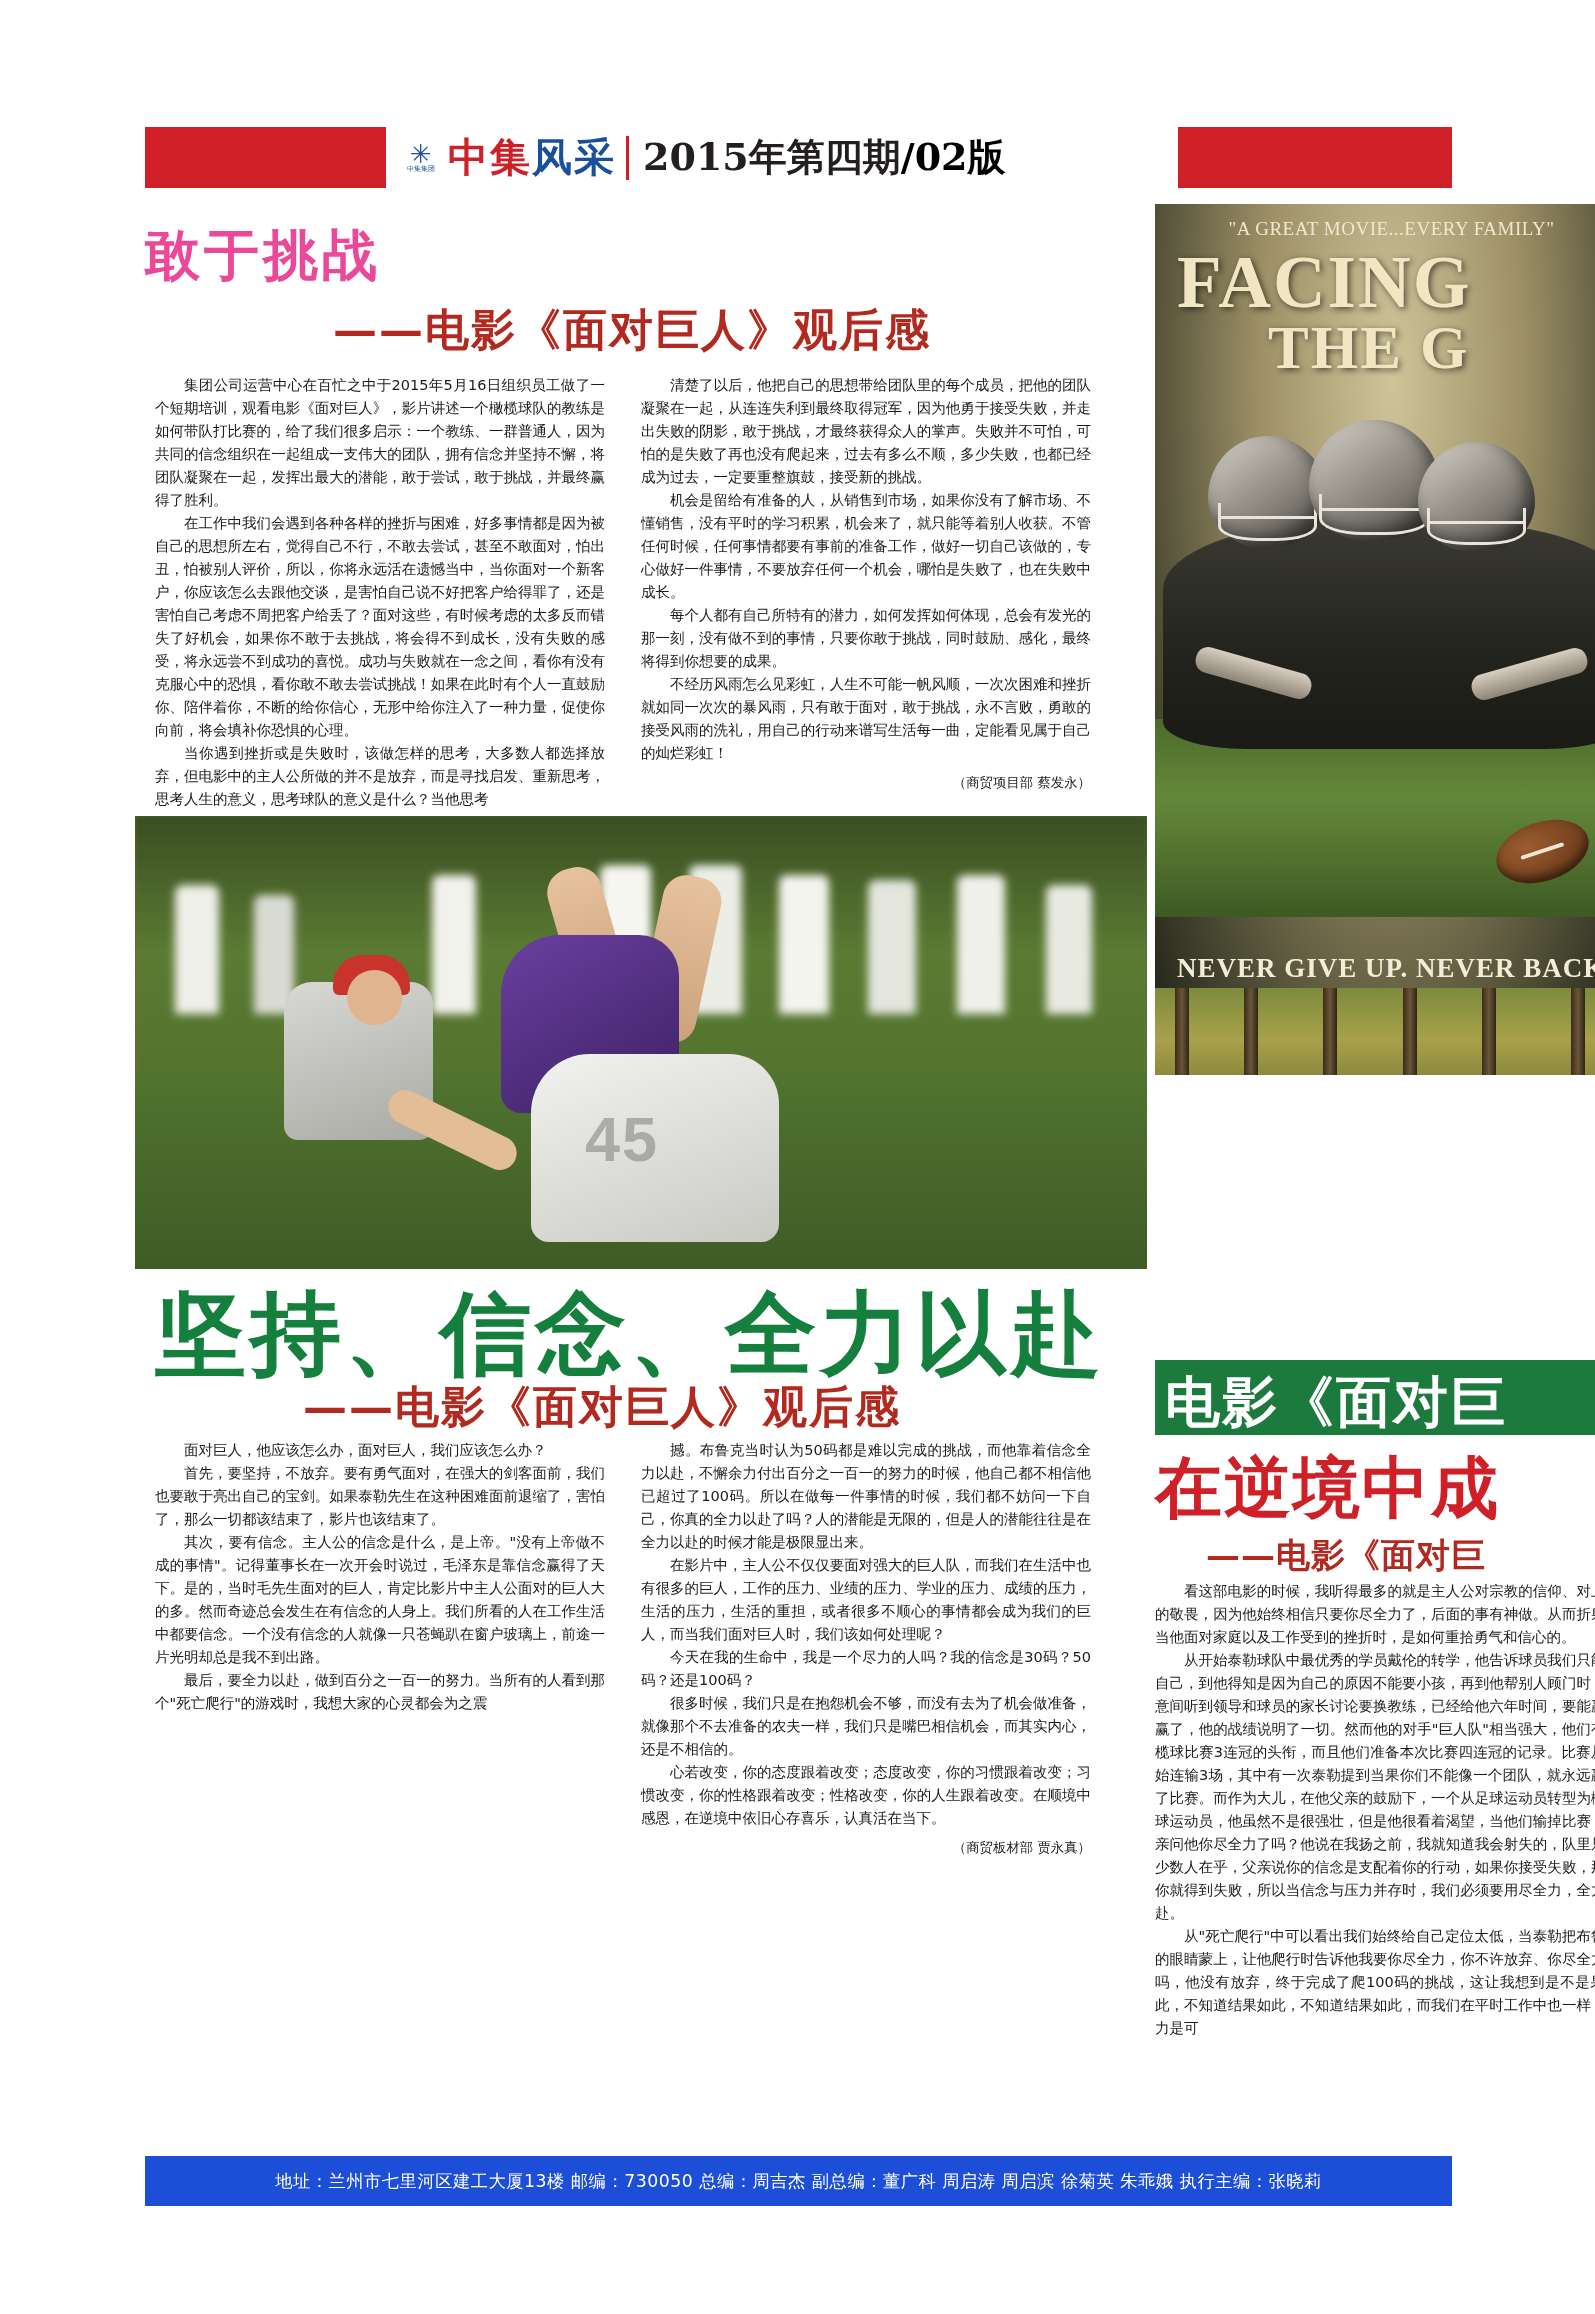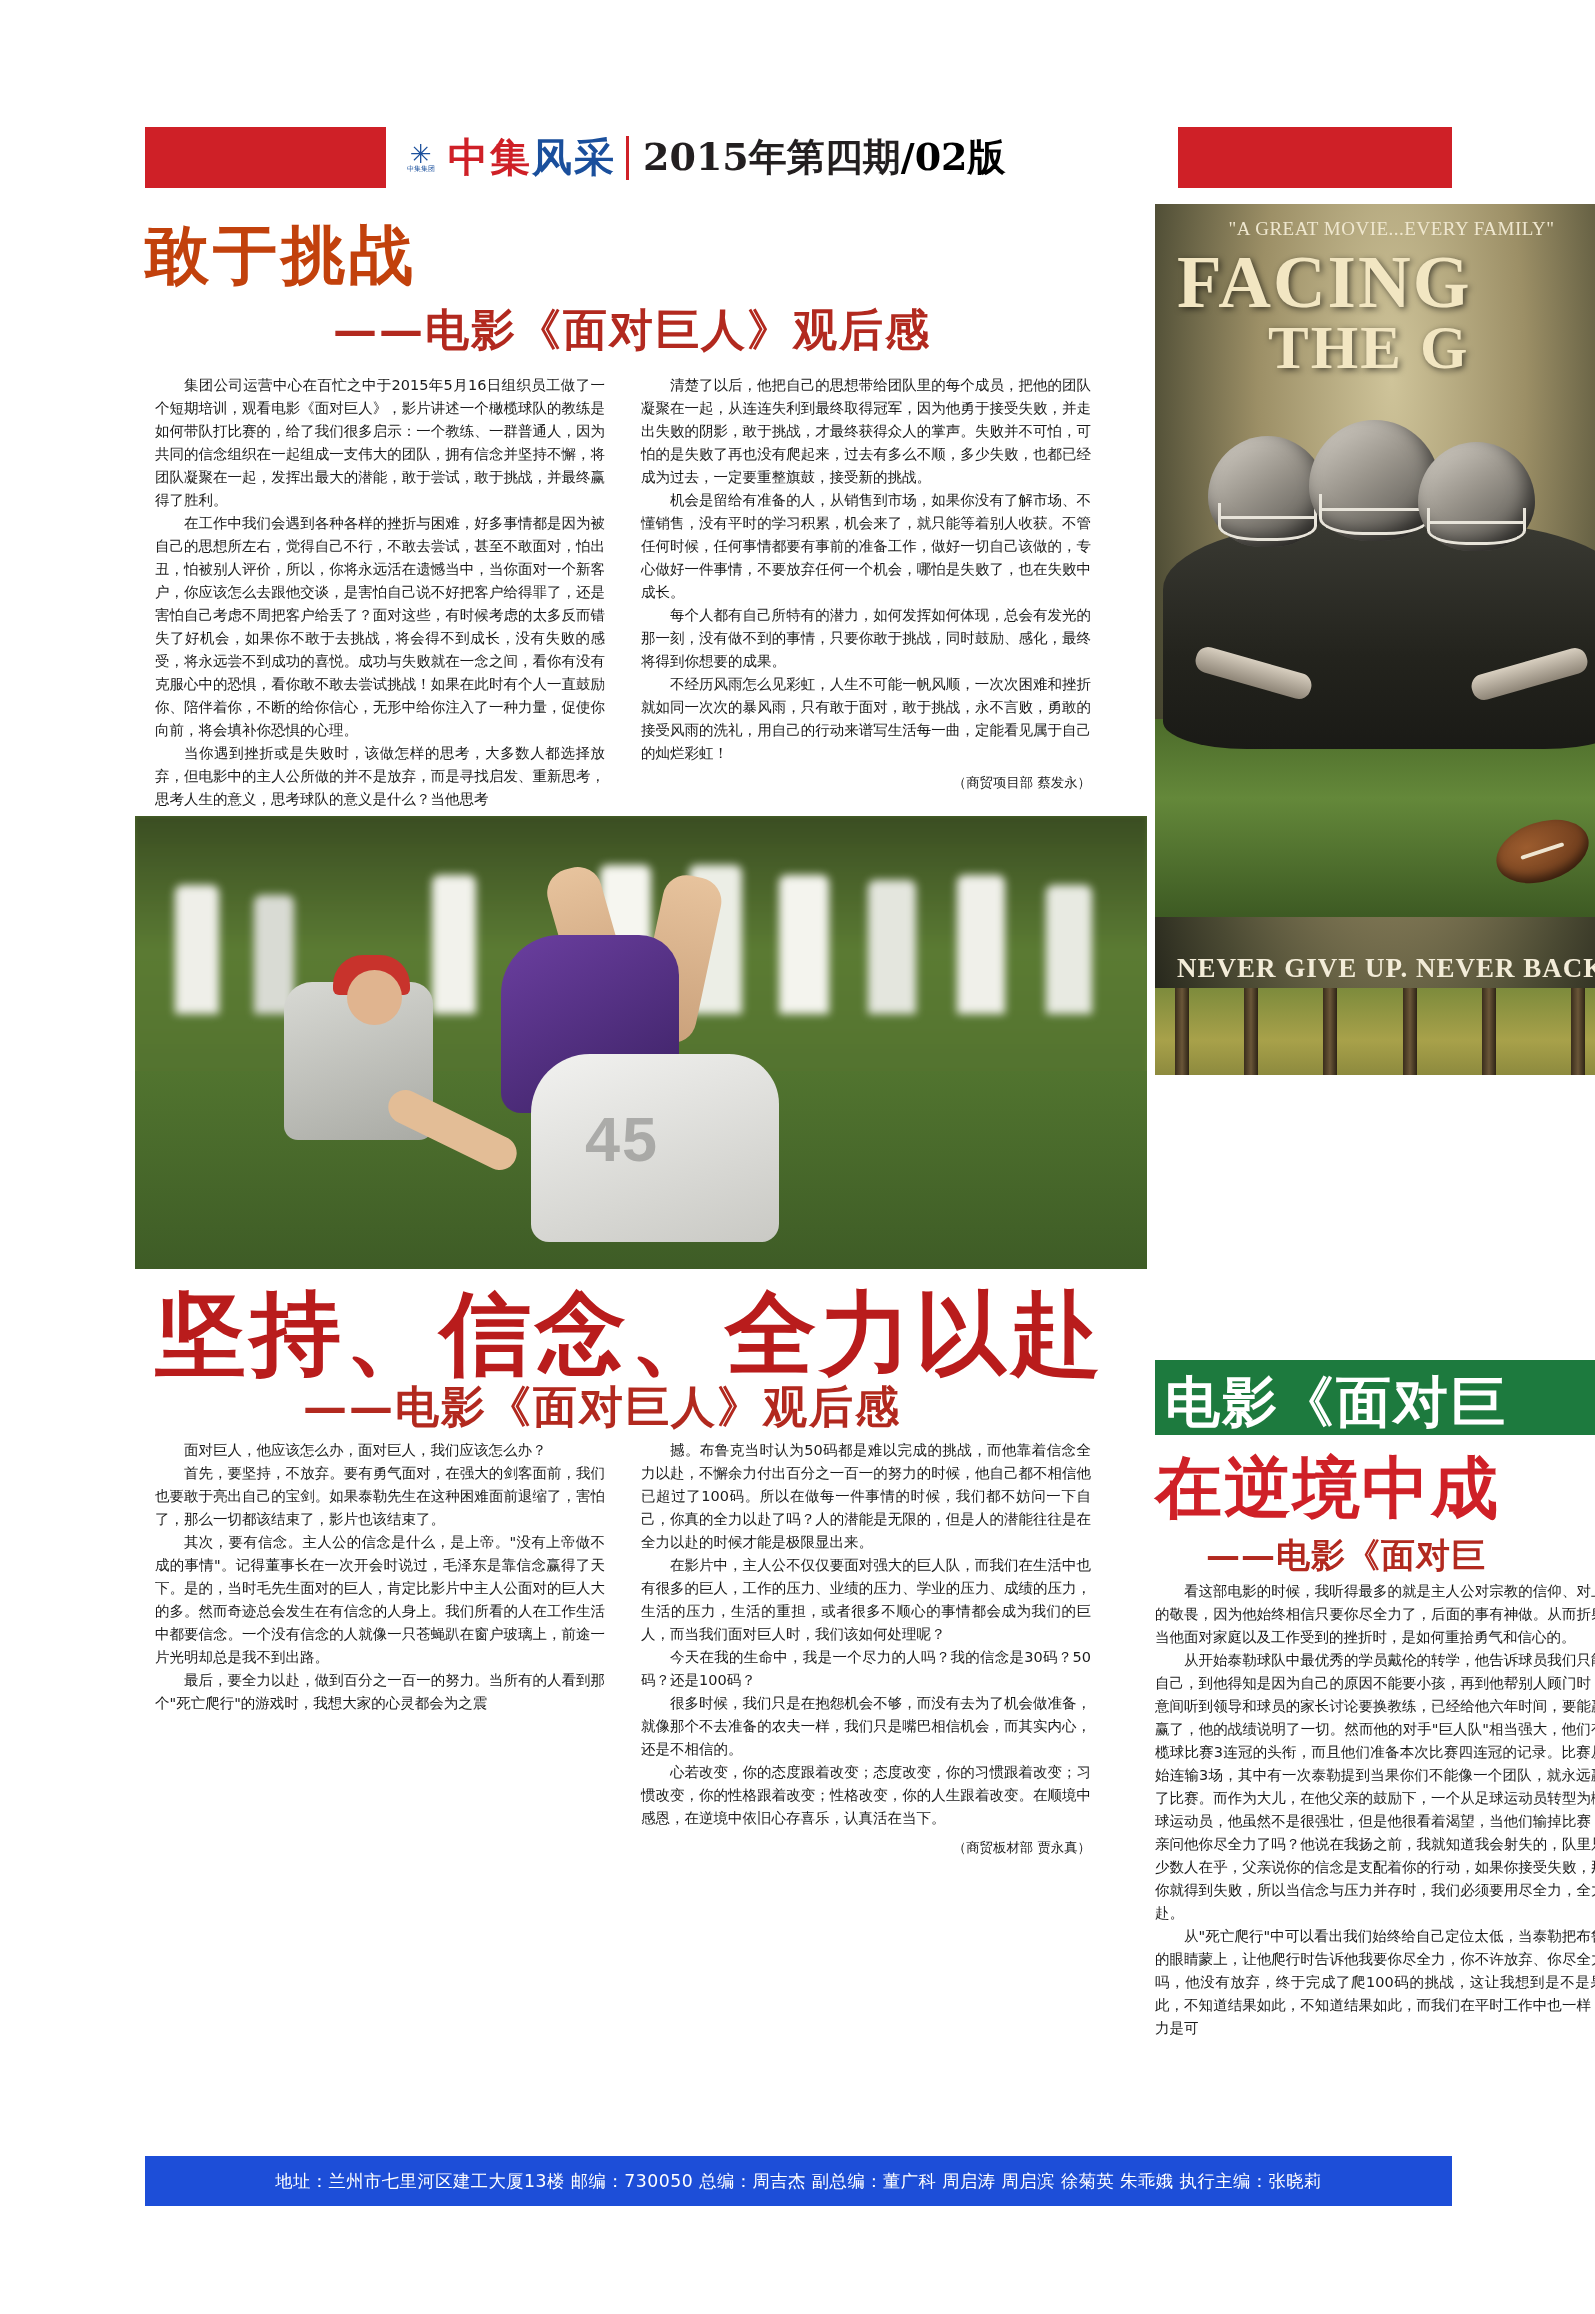--- a/index.html
+++ b/index.html
@@ -50,21 +50,21 @@
   }
   .issue .page-no { color:#000; }
 
   
   .body-area { position:absolute; left:145px; top:194px; width:1307px; height:1919px; }
 
   
   .headline-1 {
     position:absolute; left:0px; top:14px; width:1010px;
     font-family:"DejaVu Serif", serif;
-    font-size:64px; font-weight:bold; color:#c2410c;
+    font-size:55px; font-weight:bold; color:#ec4899;
     letter-spacing:4px; line-height:93px;
   }
   .subhead-1 {
     position:absolute; left:188px; top:107px; width:822px;
     font-family:"DejaVu Serif", serif;
     font-size:44px; font-weight:bold; color:#b2291f;
     letter-spacing:2px;
   }
 
   
@@ -250,21 +250,21 @@
   .legs2 {
     position:absolute; left:426px; top:50px; width:55px; height:149px;
     background:linear-gradient(180deg,#e7c39d,#caa17b);
     border-radius:24px; transform:rotate(-16deg);
   }
 
   
   .headline-2 {
     position:absolute; left:10px; top:1079px; width:990px;
     font-family:"DejaVu Serif", serif; font-weight:bold;
-    color:#b91c1c; font-size:91px; letter-spacing:4px; white-space:nowrap;
+    color:#15803d; font-size:91px; letter-spacing:4px; white-space:nowrap;
   }
   .subhead-2 {
     position:absolute; left:158px; top:1184px; width:891px;
     font-family:"DejaVu Serif", serif; font-weight:bold;
     color:#b2291f; font-size:44px; letter-spacing:2px; white-space:nowrap;
   }
   .cols-2 { position:absolute; left:10px; top:1245px; width:941px; height:822px; }
 
   
   .footer {

